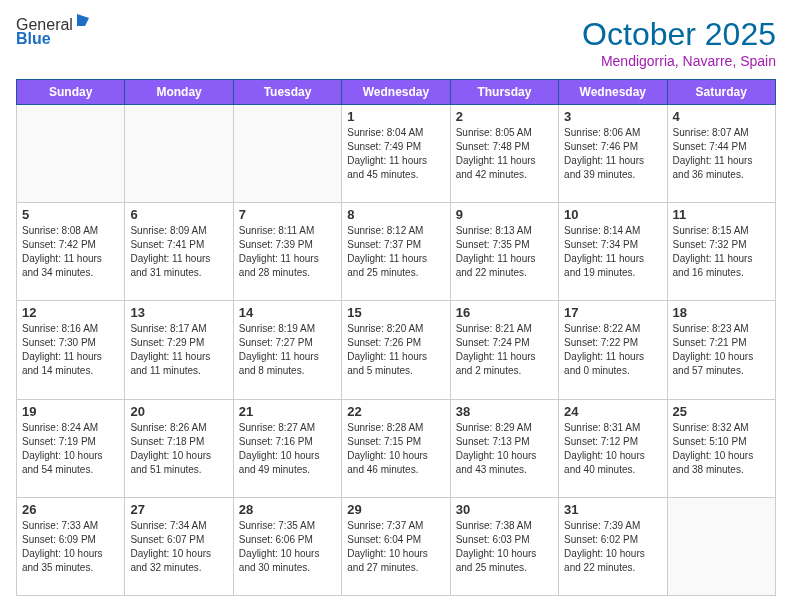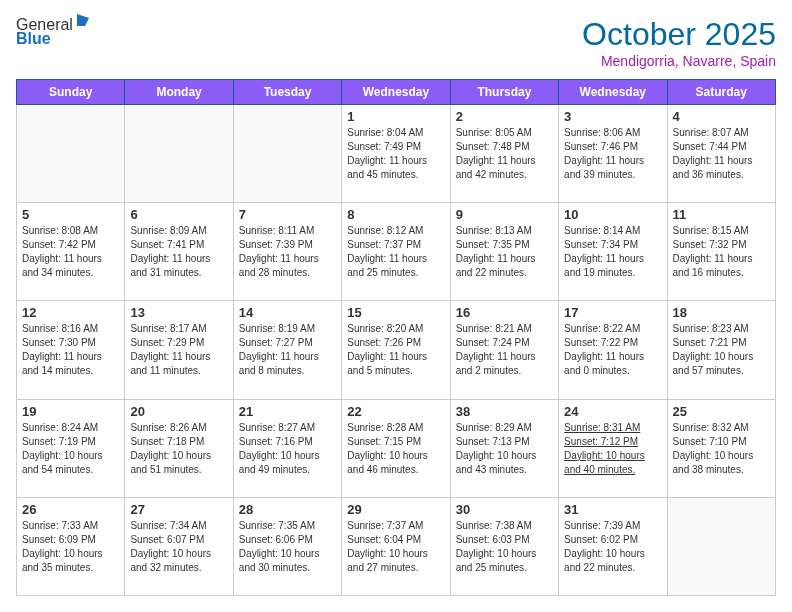--- a/index.html
+++ b/index.html
@@ -286,29 +286,29 @@
           </td>
           <td>
             <div class="day-number">38</div>
             <div class="day-info" style="white-space: pre-line;">Sunrise: 8:29 AM
 Sunset: 7:13 PM
 Daylight: 10 hours
 and 43 minutes.</div>
           </td>
           <td>
             <div class="day-number">24</div>
-            <div class="day-info" style="white-space: pre-line; text-decoration: underline;">Sunrise: 8:31 AM
+            <div class="day-info" style="white-space: pre-line;">Sunrise: 8:31 AM
 Sunset: 7:12 PM
 Daylight: 10 hours
 and 40 minutes.</div>
           </td>
           <td>
             <div class="day-number">25</div>
             <div class="day-info" style="white-space: pre-line;">Sunrise: 8:32 AM
-Sunset: 7:10 PM
+Sunset: 5:10 PM
 Daylight: 10 hours
 and 38 minutes.</div>
           </td>
         </tr>
         <tr>
           <td>
             <div class="day-number">26</div>
             <div class="day-info" style="white-space: pre-line;">Sunrise: 7:33 AM
 Sunset: 6:09 PM
 Daylight: 10 hours

